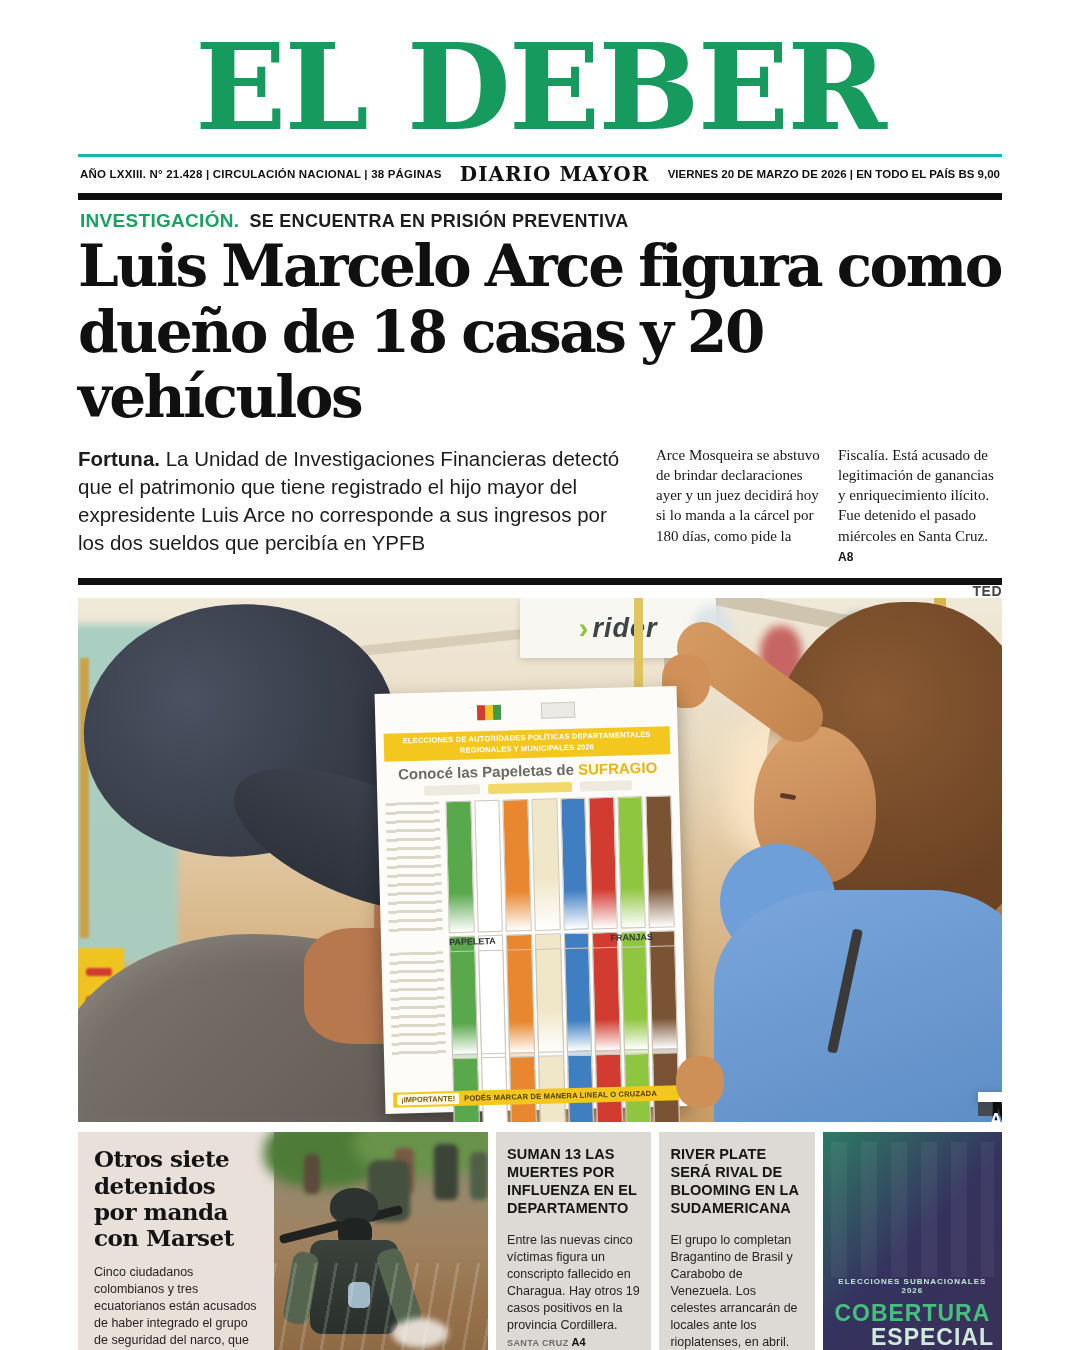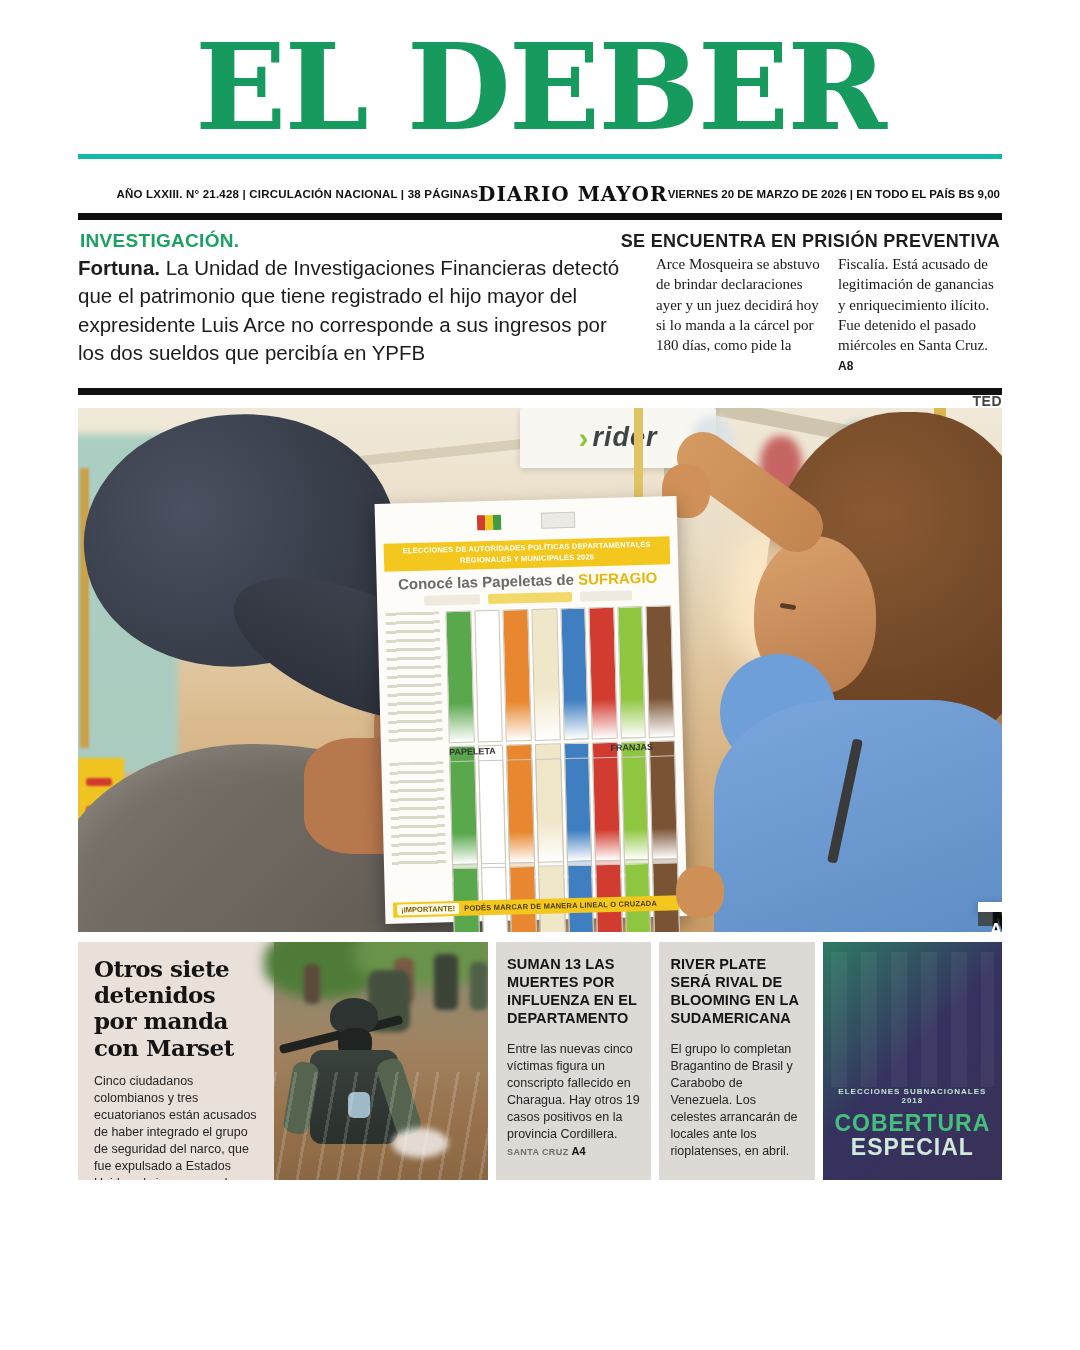--- a/index.html
+++ b/index.html
@@ -6,31 +6,31 @@
   html,body { width:1080px; height:1350px; background:#ffffff; font-family:"Liberation Sans", sans-serif; }
   .sheet { position:relative; width:1080px; height:1350px; padding:24px 78px 22px; background:#fff; overflow:hidden;border-radius:10px; }
 
   
   .masthead { text-align:center; }
   .masthead .logo {
     font-family:"DejaVu Serif", serif; font-weight:700; font-size:120px; line-height:1.05;
     color:#179a5e; letter-spacing:-2px;
   }
   .folio-row {
-    display:flex; align-items:center; justify-content:flex-end;
-    border-top:5px solid #14b8a6; border-bottom:7px solid #0e0e0e;
-    padding:23px 2px 7px; margin-top:4px;
+    display:flex; align-items:center; justify-content:space-between;
+    border-top:3px solid #14b8a6; border-bottom:7px solid #0e0e0e;
+    padding:5px 2px 7px; margin-top:4px;
   }
   .folio-left { font-size:11.5px; font-weight:700; letter-spacing:.2px; color:#111; }
   .folio-center { font-family:"DejaVu Serif", serif; font-weight:700; font-size:20px; letter-spacing:1px; color:#111; }
   .folio-right { font-size:11.5px; font-weight:700; color:#111; }
   .folio-right .price { font-weight:800; }
 
   
-  .kicker { display:flex; align-items:baseline; gap:0; margin:10px 2px 2px;justify-content:space-between; }
+  .kicker { display:flex; align-items:baseline; gap:10px; margin:10px 2px 2px; }
   .kicker .tag { color:#1ba162; font-weight:800; font-size:19px; letter-spacing:.3px; }
   .kicker .txt { color:#1d1d1d; font-weight:700; font-size:18px; letter-spacing:.3px; }
   .headline {
     font-family:"DejaVu Serif", serif; font-weight:700; color:#101010;
     font-size:58px; line-height:1.13; letter-spacing:-2.5px; word-spacing:-2px; margin:2px 0 14px;
   }
   .deck-row { display:flex; gap:18px; margin-bottom:12px; }
   .lede { width:560px; font-size:20.5px; line-height:1.38; color:#1c1c1c; }
   .lede b { font-weight:800; }
   .mini-col { flex:1; font-family:"Liberation Serif", serif; font-size:15px; line-height:1.35; color:#181818; }
@@ -174,40 +174,41 @@
   .mod2 .mod-body, .mod3 .mod-body { font-size:12.5px; }
 
   
   .mod4 { width:180px; position:relative; color:#fff; text-align:center; padding:10px 8px;
     background:linear-gradient(135deg,#2e7a63 0%,#35325f 48%,#3a3158 100%); }
   .mod4-bg { position:absolute; left:0; bottom:0; width:100%; height:62%;
     background:repeating-linear-gradient(90deg, rgba(255,255,255,.10) 0 16px, transparent 16px 30px); opacity:.5; }
   .mod4 > div { position:relative; }
   .pr-eyebrow { font-size:8px; font-weight:700; letter-spacing:1px; color:#bfe8d2; margin-bottom:6px; }
   .pr-t1 { font-size:23px; font-weight:800; letter-spacing:1px; color:#45c07c; line-height:1.05; }
-  .pr-t2 { font-size:23px; font-weight:800; letter-spacing:1px; color:#cfe9dc; line-height:1.05; }
+  .pr-t2 { font-size:23px; font-weight:800; letter-spacing:1px; color:#cfe9dc; line-height:1.05;text-align:right; }
 </style>
 </head>
 <body>
 
 <div class="sheet">
 
   <div class="masthead">
     <div class="logo">EL DEBER</div>
     <div class="folio-row">
       <span class="folio-left">AÑO LXXIII. N° 21.428 | CIRCULACIÓN NACIONAL | 38 PÁGINAS</span>
       <span class="folio-center">DIARIO MAYOR</span>
       <span class="folio-right"><span>VIERNES 20 DE MARZO DE 2026 |</span> <span class="price">EN TODO EL PAÍS BS 9,00</span></span>
     </div>
   </div>
 
   <div class="kicker">
     <span class="tag">INVESTIGACIÓN.</span>
     <span class="txt">SE ENCUENTRA EN PRISIÓN PREVENTIVA</span>
   </div>
+  <h1 class="headline"><span>Luis Marcelo Arce figura como</span><br><span>dueño de 18 casas y 20 vehículos</span></h1>
 
   <div class="deck-row">
     <p class="lede"><b>Fortuna.</b> <span>La Unidad de Investigaciones Financieras detectó que el patrimonio que tiene registrado el hijo mayor del expresidente Luis Arce no corresponde a sus ingresos por los dos sueldos que percibía en YPFB</span></p>
     <p class="mini-col"><span>Arce Mosqueira se abstuvo de brindar declaraciones ayer y un juez decidirá hoy si lo manda a la cárcel por 180 días, como pide la</span></p>
     <p class="mini-col"><span>Fiscalía. Está acusado de legitimación de ganancias y enriquecimiento ilícito. Fue detenido el pasado miércoles en Santa Cruz.</span> <span class="pref">A8</span></p>
   </div>
 
   <div class="rule"></div>
   <div class="photo-credit">TED</div>
 
@@ -374,20 +375,20 @@
       <p class="mod-body"><span>Entre las nuevas cinco víctimas figura un conscripto fallecido en Charagua. Hay otros 19 casos positivos en la provincia Cordillera. </span><br><span class="mod-tag">SANTA CRUZ </span><span class="mod-ref">A4</span></p>
     </div>
 
     <div class="mod mod3">
       <h3>RIVER PLATE SERÁ RIVAL DE BLOOMING EN LA SUDAMERICANA</h3>
       <p class="mod-body"><span>El grupo lo completan Bragantino de Brasil y Carabobo de Venezuela. Los celestes arrancarán de locales ante los rioplatenses, en abril. </span></p>
     </div>
 
     <div class="mod mod4">
       <div class="mod4-bg"></div>
-      <div class="pr-eyebrow">ELECCIONES SUBNACIONALES 2018</div>
+      <div class="pr-eyebrow">ELECCIONES SUBNACIONALES 2026</div>
       <div class="pr-t1">COBERTURA</div>
       <div class="pr-t2">ESPECIAL</div>
 
     </div>
   </div>
 
 </div>
 
 </body></html>

